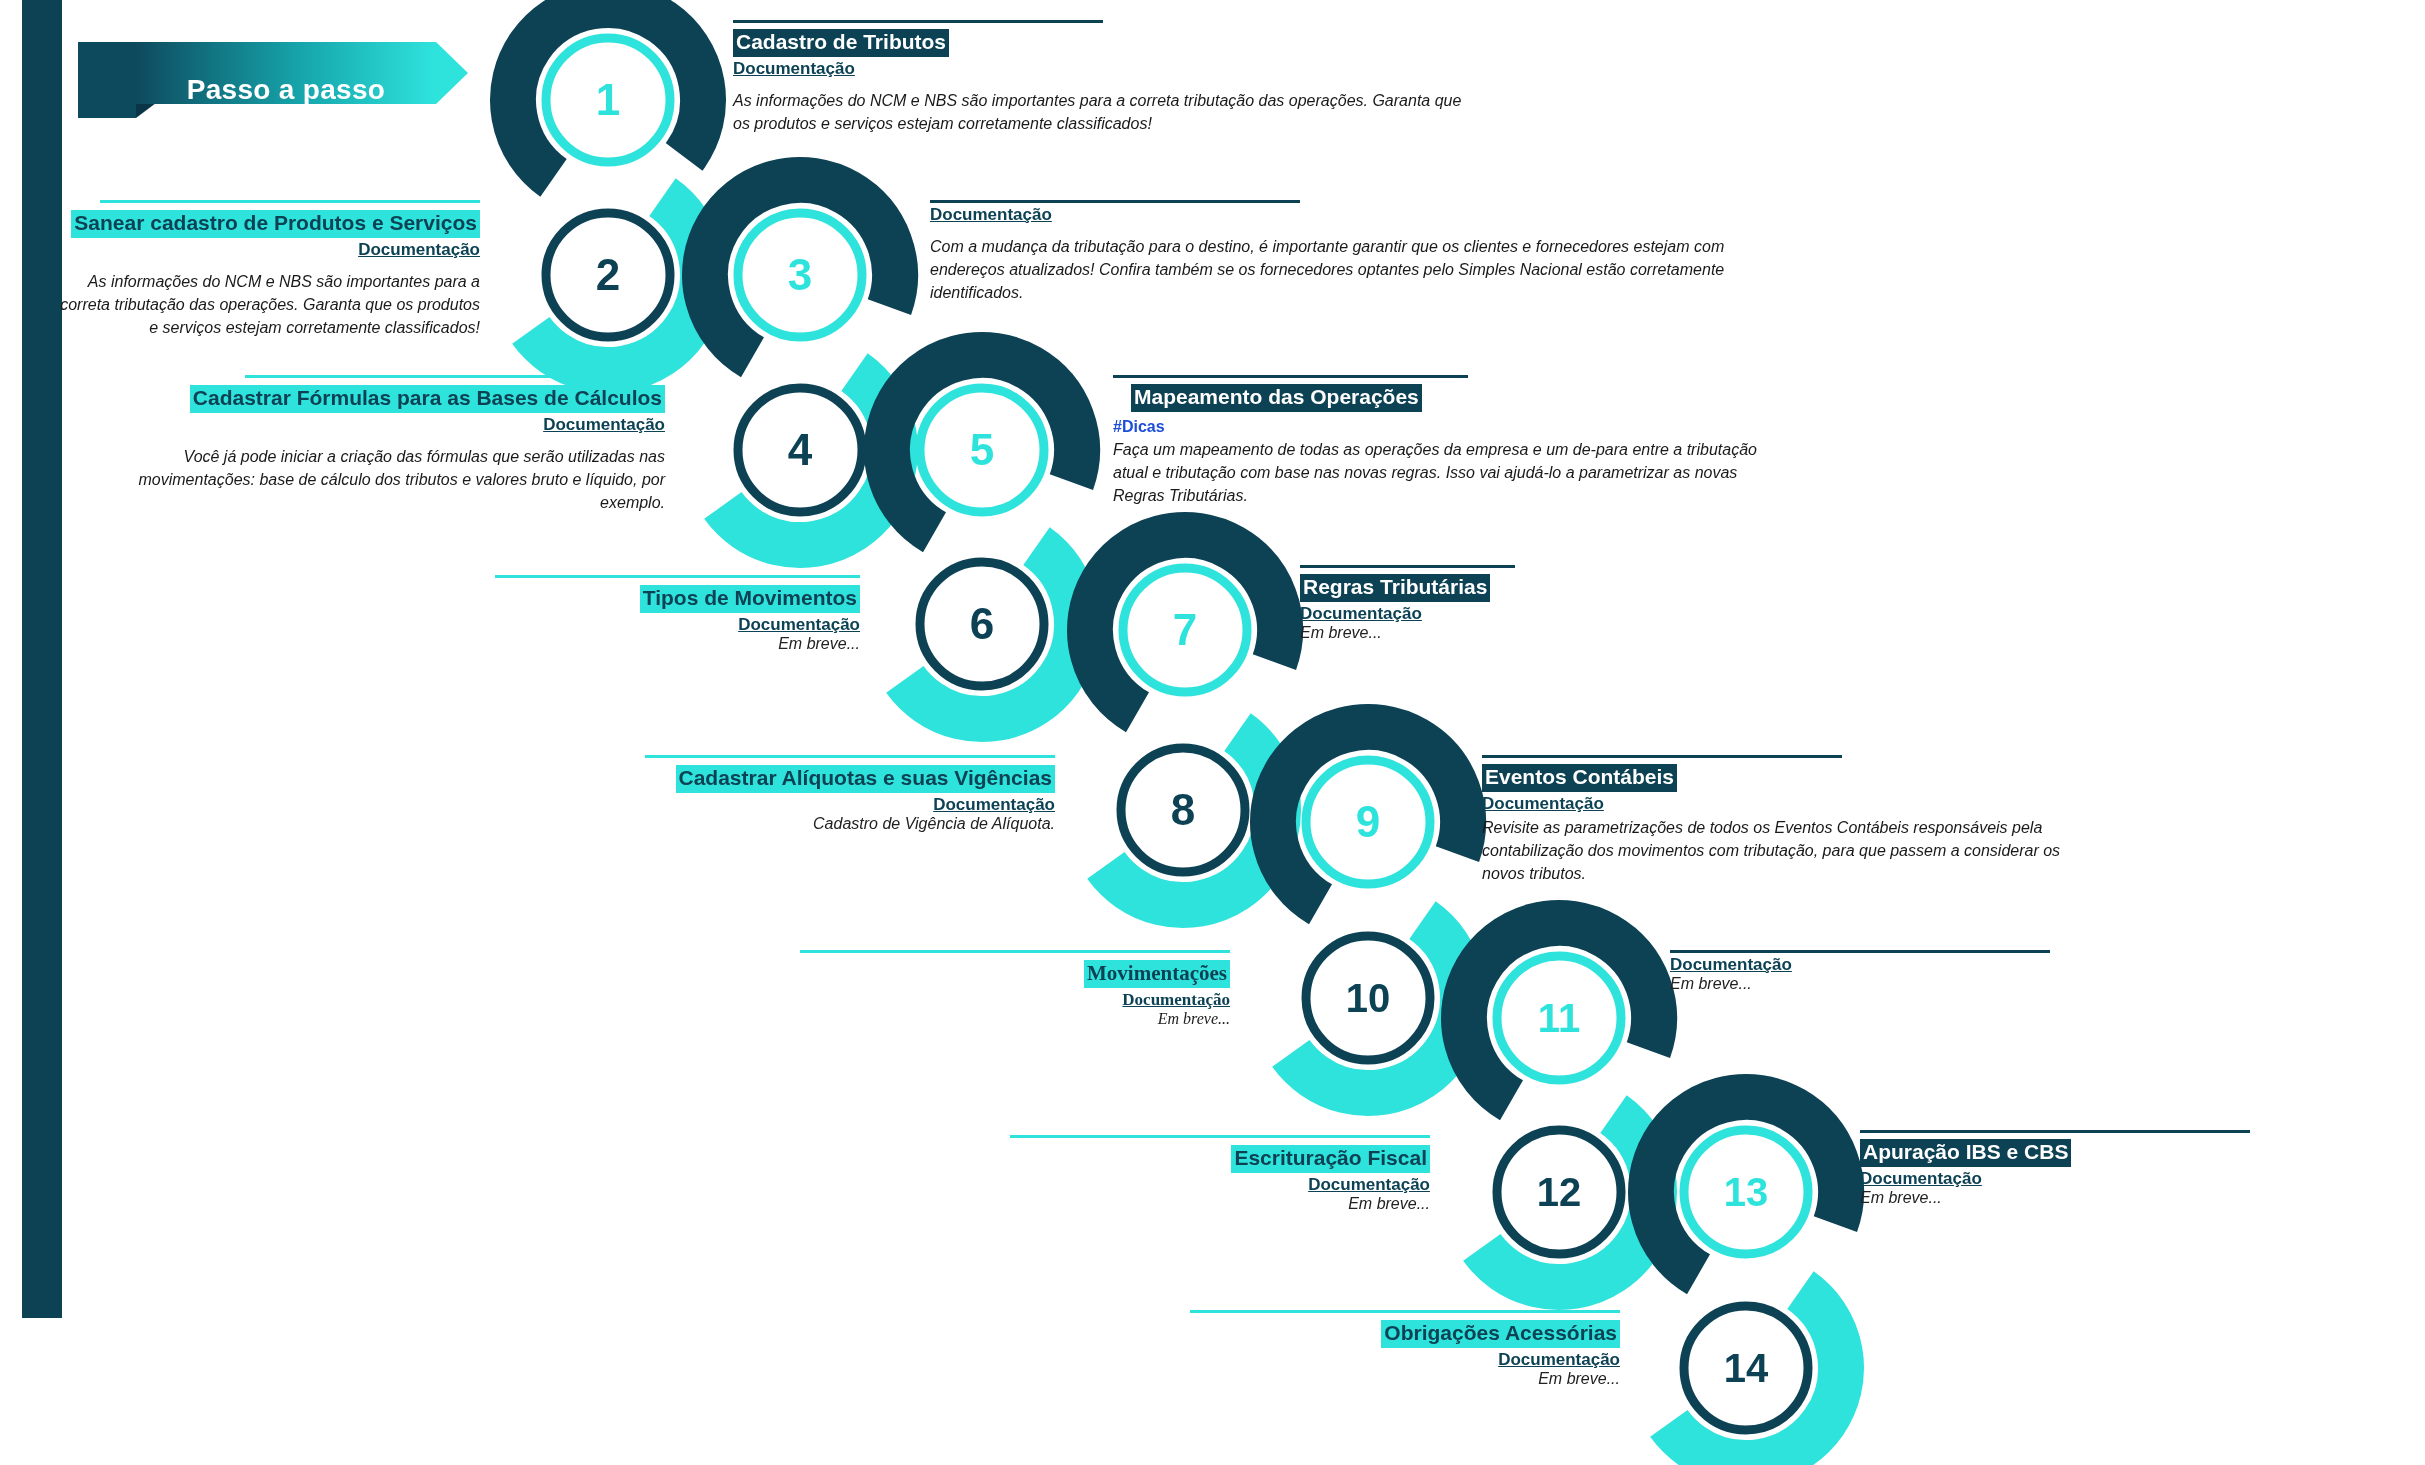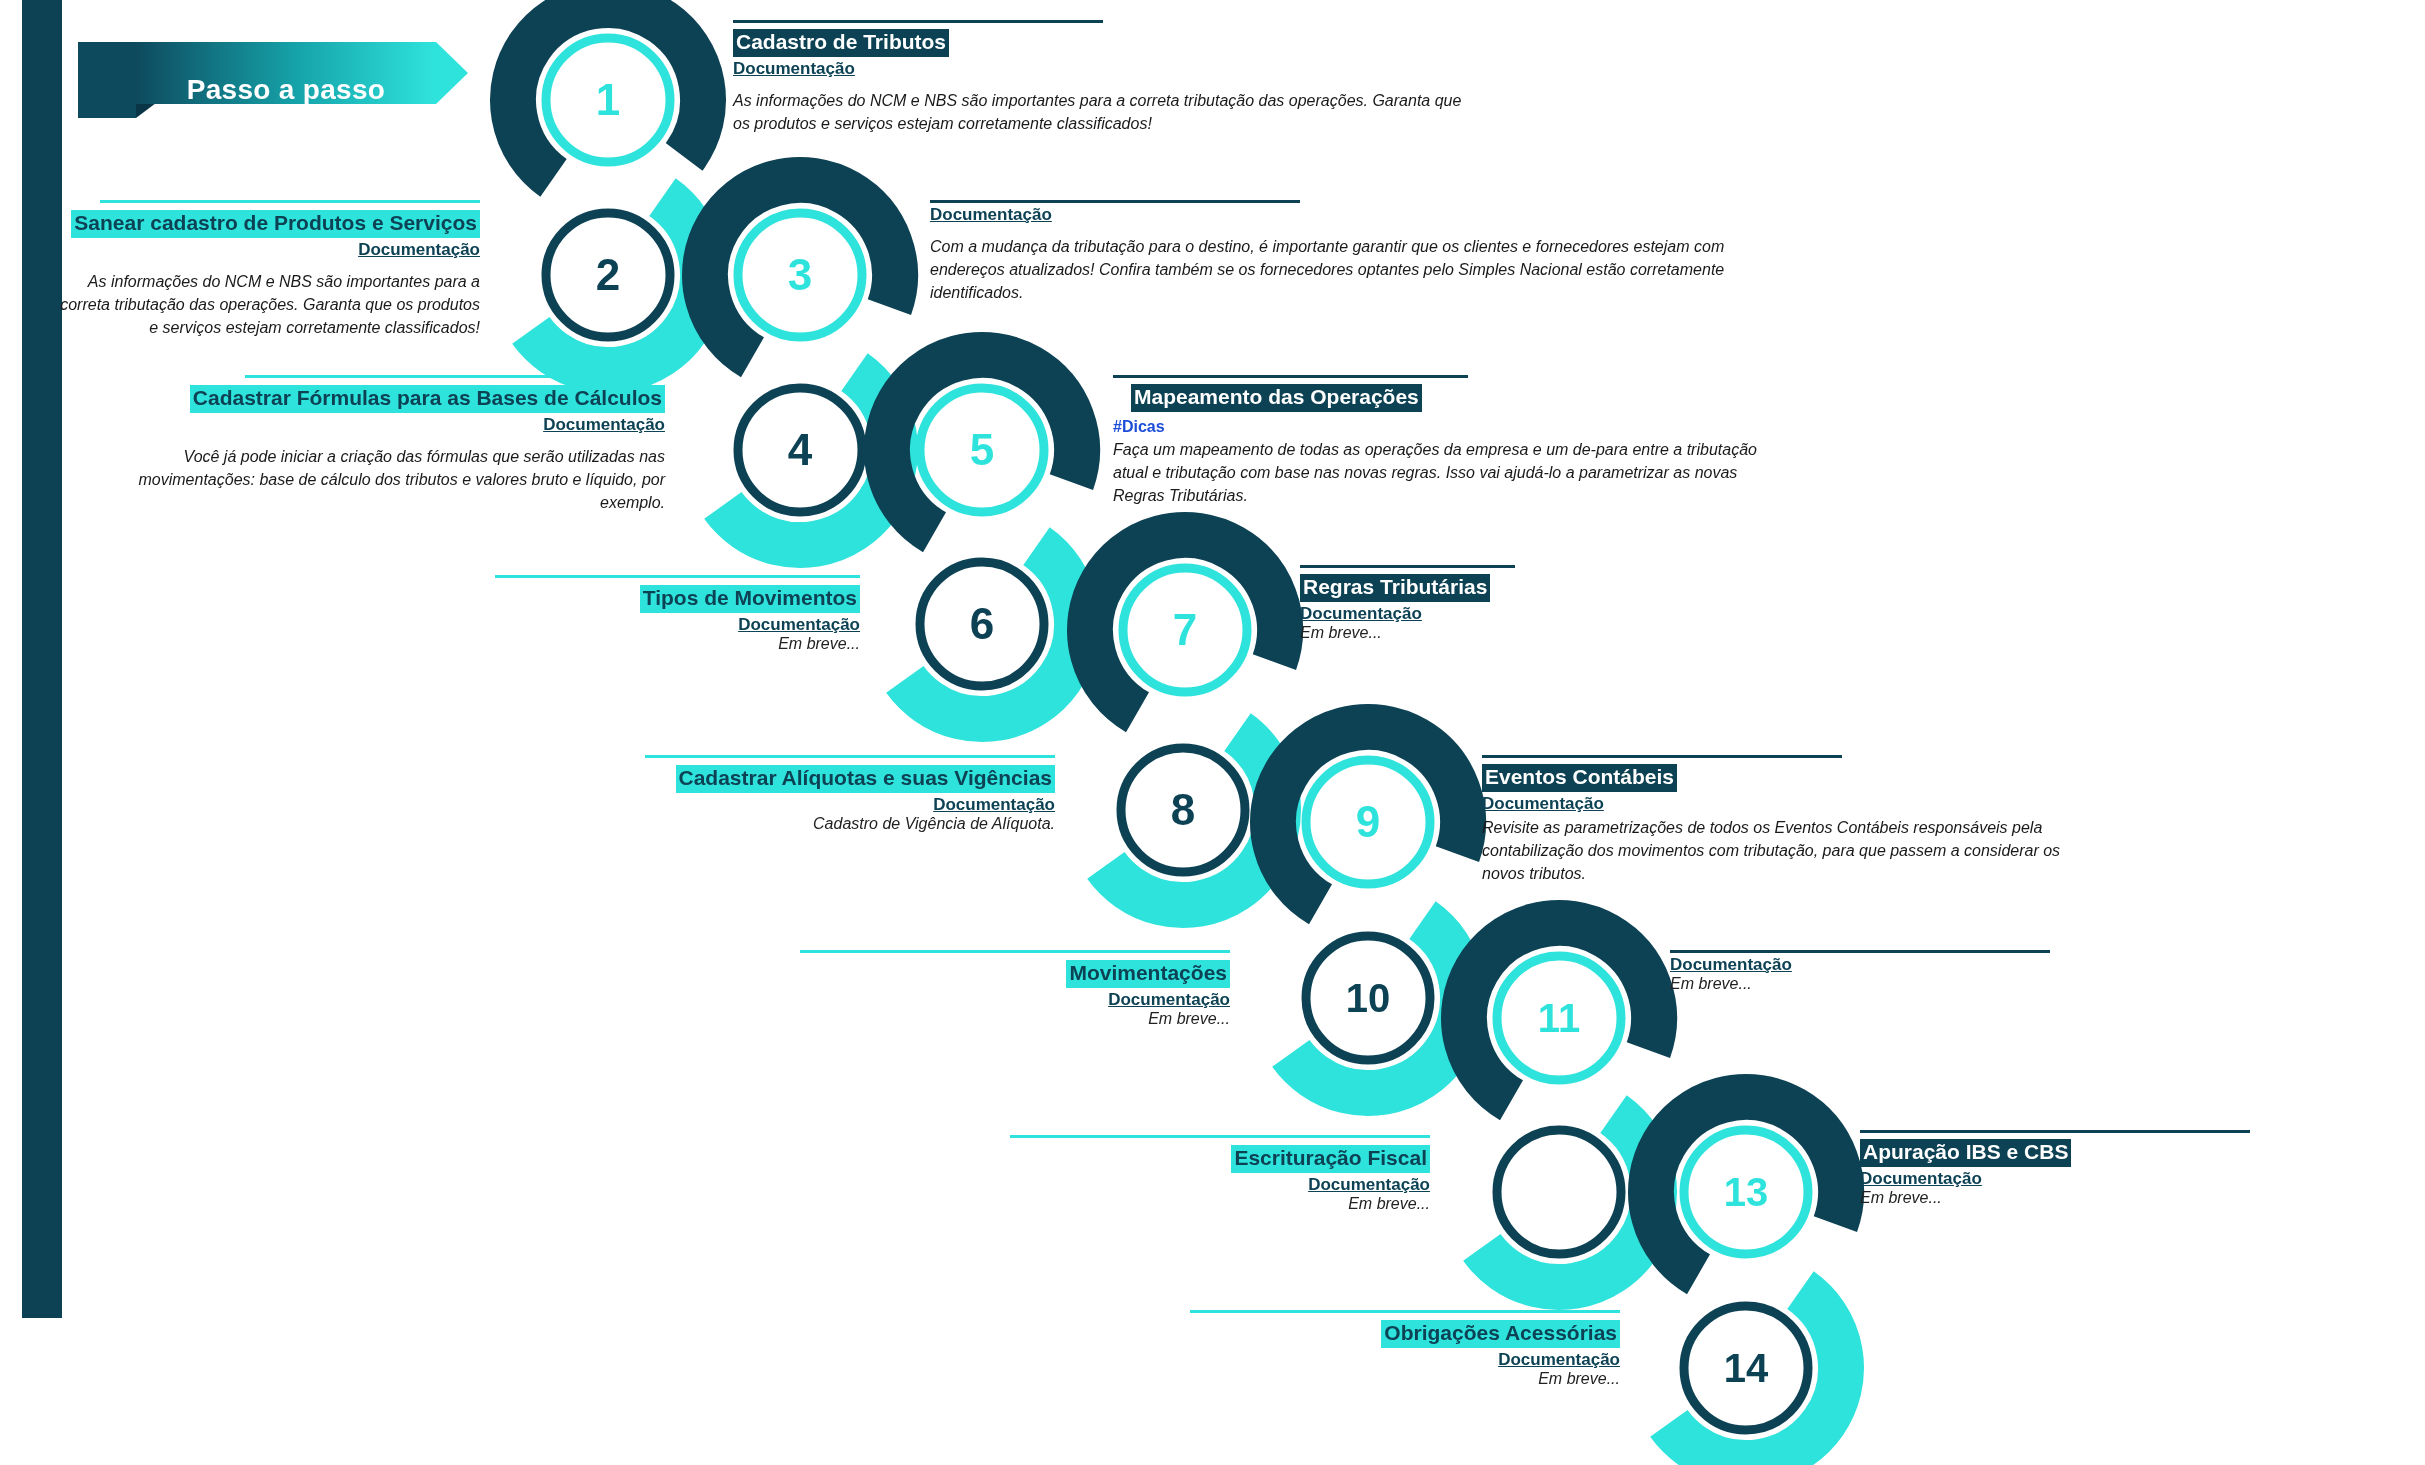--- a/index.html
+++ b/index.html
@@ -147,20 +147,21 @@
   <div class="num" style="left:546px;top:213px;width:124px;height:124px;font-size:44px;color:#0d4254;">2</div>
   <div class="num" style="left:738px;top:213px;width:124px;height:124px;font-size:44px;color:#2fe3dd;">3</div>
   <div class="num" style="left:738px;top:388px;width:124px;height:124px;font-size:44px;color:#0d4254;">4</div>
   <div class="num" style="left:920px;top:388px;width:124px;height:124px;font-size:44px;color:#2fe3dd;">5</div>
   <div class="num" style="left:920px;top:562px;width:124px;height:124px;font-size:44px;color:#0d4254;">6</div>
   <div class="num" style="left:1123px;top:568px;width:124px;height:124px;font-size:44px;color:#2fe3dd;">7</div>
   <div class="num" style="left:1121px;top:748px;width:124px;height:124px;font-size:44px;color:#0d4254;">8</div>
   <div class="num" style="left:1306px;top:760px;width:124px;height:124px;font-size:44px;color:#2fe3dd;">9</div>
   <div class="num" style="left:1306px;top:936px;width:124px;height:124px;font-size:40px;color:#0d4254;">10</div>
   <div class="num" style="left:1497px;top:956px;width:124px;height:124px;font-size:40px;color:#2fe3dd;">11</div>
+  <div class="num" style="left:1497px;top:1130px;width:124px;height:124px;font-size:40px;color:#0d4254;">12</div>
   <div class="num" style="left:1684px;top:1130px;width:124px;height:124px;font-size:40px;color:#2fe3dd;">13</div>
   <div class="num" style="left:1684px;top:1306px;width:124px;height:124px;font-size:40px;color:#0d4254;">14</div>
 
   <div class="blk ta-l" style="left:733px;top:20px;width:700px;">
     <div class="rule" style="width:370px;"></div>
     <div style="margin-top:6px;"><span class="ttl dark">Cadastro de Tributos</span></div>
     <div class="doc">Documentação</div>
     <div class="para" style="width:735px;">As informações do NCM e NBS são importantes para a correta tributação das operações. Garanta que os produtos e serviços estejam corretamente classificados!</div>
   </div>
 
@@ -212,21 +213,21 @@
     <div class="sub">Cadastro de Vigência de Alíquota.</div>
   </div>
 
   <div class="blk ta-l" style="left:1482px;top:755px;width:640px;">
     <div class="rule" style="width:360px;"></div>
     <div style="margin-top:6px;"><span class="ttl dark">Eventos Contábeis</span></div>
     <div class="doc">Documentação</div>
     <div class="para" style="margin-top:2px;width:618px;">Revisite as parametrizações de todos os Eventos Contábeis responsáveis pela contabilização dos movimentos com tributação, para que passem a considerar os novos tributos.</div>
   </div>
 
-  <div class="blk ta-r" style="left:760px;top:950px;width:470px;">
+  <div class="blk ta-r" style="left:760px;top:950px;width:470px;font-family:Liberation Serif, serif;">
     <div class="rule cyan" style="width:430px;margin-left:40px;"></div>
     <div style="margin-top:7px;"><span class="ttl cyan">Movimentações</span></div>
     <div class="doc">Documentação</div>
     <div class="sub">Em breve...</div>
   </div>
 
   <div class="blk ta-l" style="left:1670px;top:950px;width:600px;">
     <div class="rule" style="width:380px;"></div>
     <div class="doc">Documentação</div>
     <div class="sub">Em breve...</div>

